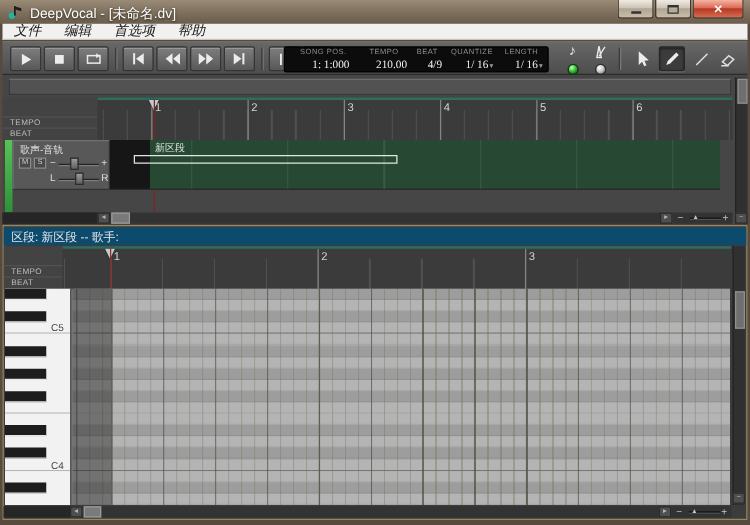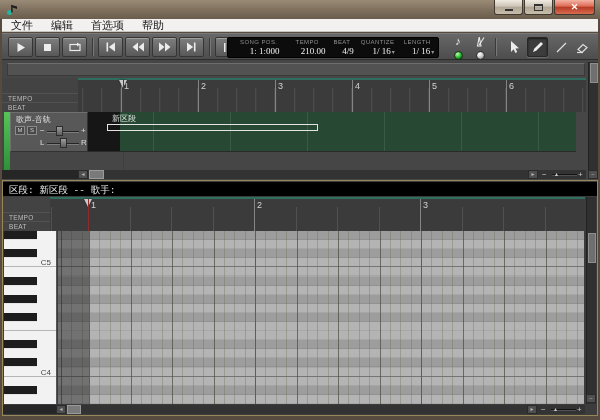--- a/index.html
+++ b/index.html
@@ -19,21 +19,21 @@
     border-radius:0 0 3px 3px;background:linear-gradient(#f0eae2,#cdc4b6 45%,#b0a493 50%,#c9beac);
     display:flex;align-items:center;justify-content:center;}
   .winbtn.close{width:41px;background:linear-gradient(#f4b4a4,#de6a54 45%,#b43a24 50%,#d86b50);
     color:#fff;font-size:9px;font-weight:bold;}
   .glyph-min{width:8px;height:2px;background:#333;margin-top:5px;}
   .glyph-max{width:9px;height:7px;border:1px solid #333;border-top-width:2px;}
 
   
   .menubar{position:absolute;left:2px;top:19px;width:596px;height:13px;background:#f2f1ef;
     border-bottom:1px solid #c9c6c0;display:flex;align-items:center;}
-  .menu-item{font-size:11px;line-height:13px;color:#151515;padding:0 9px;}
+  .menu-item{font-size:11px;line-height:13px;color:#151515;padding:0 9px;font-style:italic;}
 
   
   .toolbar{position:absolute;left:2px;top:33px;width:596px;height:27px;
     background:linear-gradient(#676767,#4d4d4d);border-top:1px solid #7a7a7a;border-bottom:1px solid #2c2c2c;}
   .tb{position:absolute;top:3px;width:25px;height:20px;border:1px solid #353535;border-radius:2px;
     background:linear-gradient(#7e7e7e,#585858);box-shadow:inset 0 1px 0 rgba(255,255,255,.28);
     display:flex;align-items:center;justify-content:center;}
   .tb svg{display:block;}
   .tbsep{position:absolute;top:4px;width:1px;height:18px;background:#3a3a3a;box-shadow:1px 0 0 #787878;}
   .lcd{position:absolute;left:225px;top:3px;width:212px;height:21px;background:#0c0c0c;
@@ -77,36 +77,36 @@
   .track-name{position:absolute;left:5px;top:1px;font-size:8px;color:#e3e3e3;white-space:nowrap;}
   .msbtn{position:absolute;top:13px;width:10px;height:9px;background:#494949;border:1px solid #8b8b8b;
     color:#cccccc;font-size:6px;line-height:7px;text-align:center;}
   .slide-sign{position:absolute;font-size:8px;line-height:9px;color:#dddddd;}
   .slide-track{position:absolute;width:32px;height:1px;background:#242424;box-shadow:0 1px 0 rgba(255,255,255,.22);}
   .slide-handle{position:absolute;width:7px;height:10px;background:linear-gradient(#9c9c9c,#5e5e5e);border:1px solid #2d2d2d;}
   .lane{position:absolute;left:86px;top:0;width:488px;height:40px;background:#161616;border-bottom:1px solid #2a2a2a;}
   .lane-green{position:absolute;left:32px;top:0;right:0;bottom:0;background:#274832;
     background-image:repeating-linear-gradient(90deg,#3a5a44 0 1px,transparent 1px 77px);background-position:33px 0;}
   .part-rect{position:absolute;left:19px;top:12px;width:211px;height:7px;border:1px solid #e4e4e4;}
-  .part-label{position:absolute;left:24px;top:1px;font-size:8px;color:#dfe9e2;white-space:nowrap;}
+  .part-label{position:absolute;left:36px;top:1px;font-size:8px;color:#dfe9e2;white-space:nowrap;}
   .hscroll{position:absolute;left:0;top:110px;width:584px;height:9px;background:#333333;}
   .hs-dead{position:absolute;left:0;top:0;bottom:0;background:#262626;}
   .sbtn{position:absolute;top:0;width:10px;height:9px;background:#4f4f4f;border:1px solid #2a2a2a;
     color:#b5b5b5;font-size:6px;line-height:7px;text-align:center;}
   .sthumb{position:absolute;top:0;height:9px;background:#7a7a7a;border:1px solid #9a9a9a;}
   .zoomline{position:absolute;top:4px;height:1px;background:#141414;box-shadow:0 1px 0 rgba(255,255,255,.15);}
   .ztri{position:absolute;top:1px;font-size:6px;line-height:7px;color:#c8c8c8;}
   .zsign{position:absolute;top:0;font-size:8px;line-height:9px;color:#c8c8c8;}
   .vscroll{position:absolute;width:10px;background:#303030;border-left:1px solid #222;}
   .vthumb{position:absolute;left:1px;width:8px;background:#6f6f6f;border:1px solid #8f8f8f;}
 
   
   .proll{position:absolute;left:2px;top:180px;width:596px;height:236px;background:#3c3c3c;
     border:1px solid #97885c;}
-  .pr-header{position:absolute;left:0;top:1px;width:594px;height:14px;background:#000000;font-family:Liberation Mono, monospace;}
+  .pr-header{position:absolute;left:0;top:1px;width:594px;height:14px;background:#0c4a6e;}
   .pr-header-text{position:absolute;left:6px;top:2px;font-size:9.5px;color:#e8e8e8;white-space:nowrap;}
   .pr-ruler{position:absolute;left:0;top:16px;width:582px;height:34px;background:#434343;}
   .pr-scale{position:absolute;left:47px;top:0;width:535px;height:34px;background:#3b3b3b;
     border-top:2px solid #2f6e5f;overflow:hidden;}
   .pr-beats{position:absolute;left:0;right:0;top:8px;bottom:0;
     background:repeating-linear-gradient(90deg,rgba(210,210,210,.14) 0 1px,transparent 1px 41.5px);
     background-position:38px 0;}
   .keys{position:absolute;left:1px;top:50px;width:53px;height:173px;background:#f2f2f2;
     border-right:1px solid #555;overflow:hidden;}
   .krow{position:absolute;left:0;width:100%;height:9.1px;background:#f2f2f2;}
@@ -130,20 +130,21 @@
 <body>
 
 <div id="window" data-name="deepvocal-window">
 
   <div class="titlebar" data-name="title-bar">
     <svg class="app-icon" data-name="app-icon" viewBox="0 0 13 13">
       <circle cx="3.5" cy="9.5" r="2.5" fill="#1fb5a3"></circle>
       <rect x="5.2" y="2" width="1.4" height="7.5" fill="#1c1c1c"></rect>
       <path d="M5.2 2 L11 3.5 L11 6 L6.6 4.6 Z" fill="#1c1c1c"></path>
     </svg>
+    <span class="title-text" data-name="window-title">DeepVocal - [未命名.dv]</span>
     <div class="winbtns">
       <div class="winbtn" data-name="minimize-button">
           <span class="glyph-min" data-name="minimize-icon"></span>
         </div>
       <div class="winbtn" data-name="maximize-button">
           <span class="glyph-max" data-name="maximize-icon"></span>
         </div>
       <div class="winbtn close" data-name="close-button">
           <span data-name="close-icon">✕</span>
         </div>

